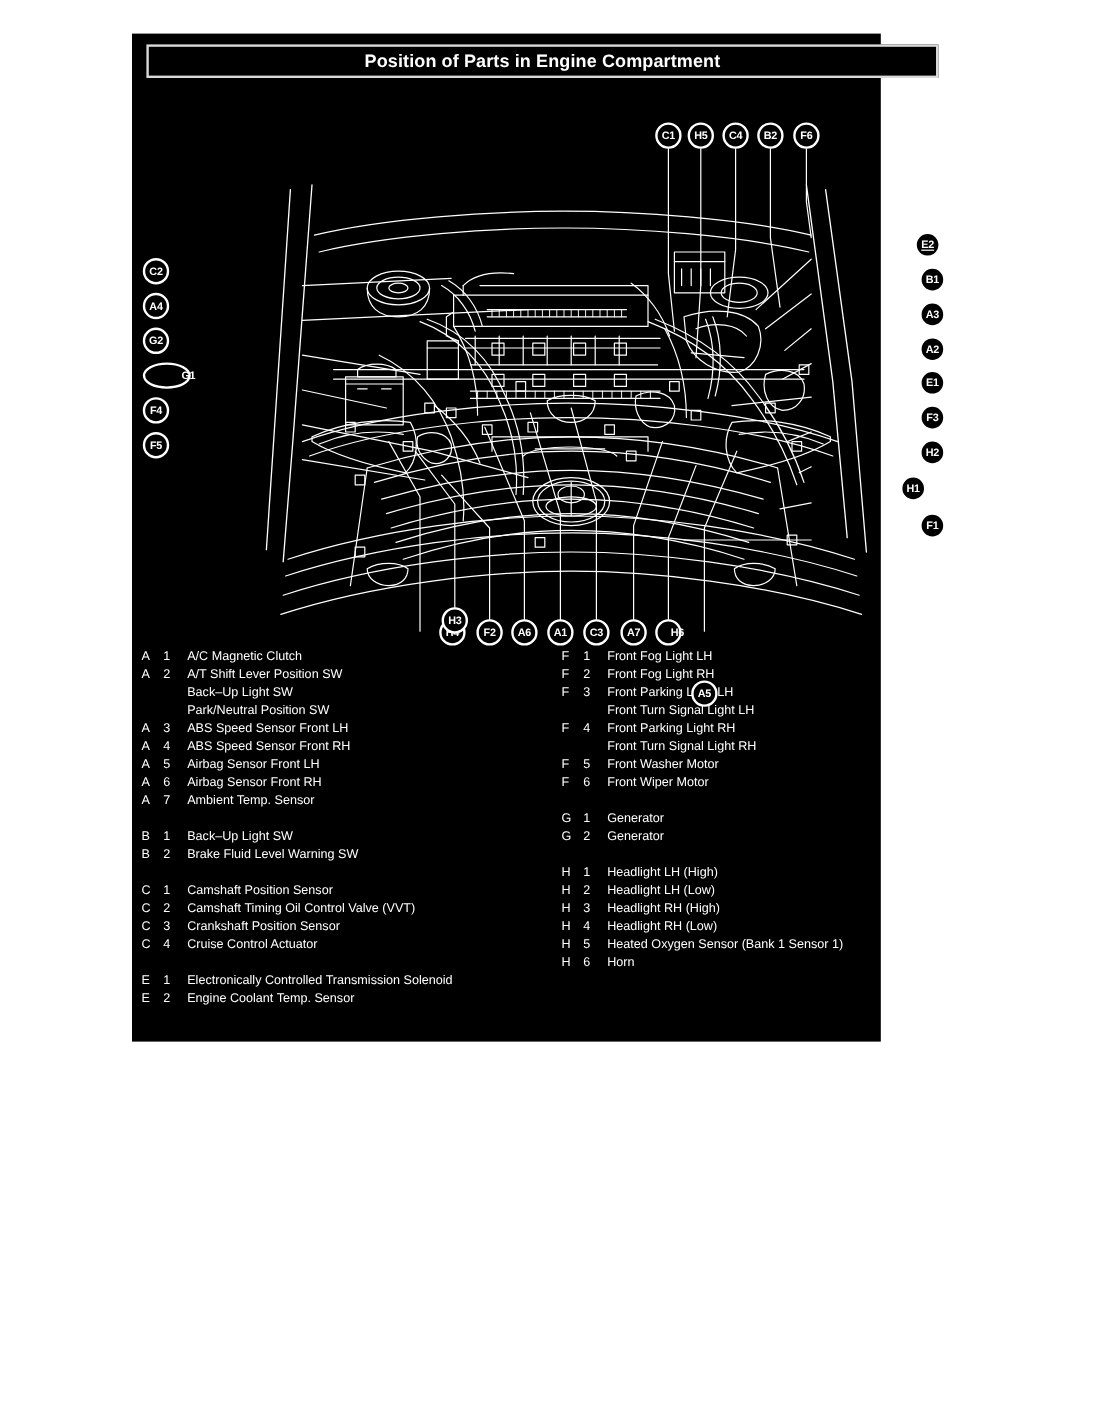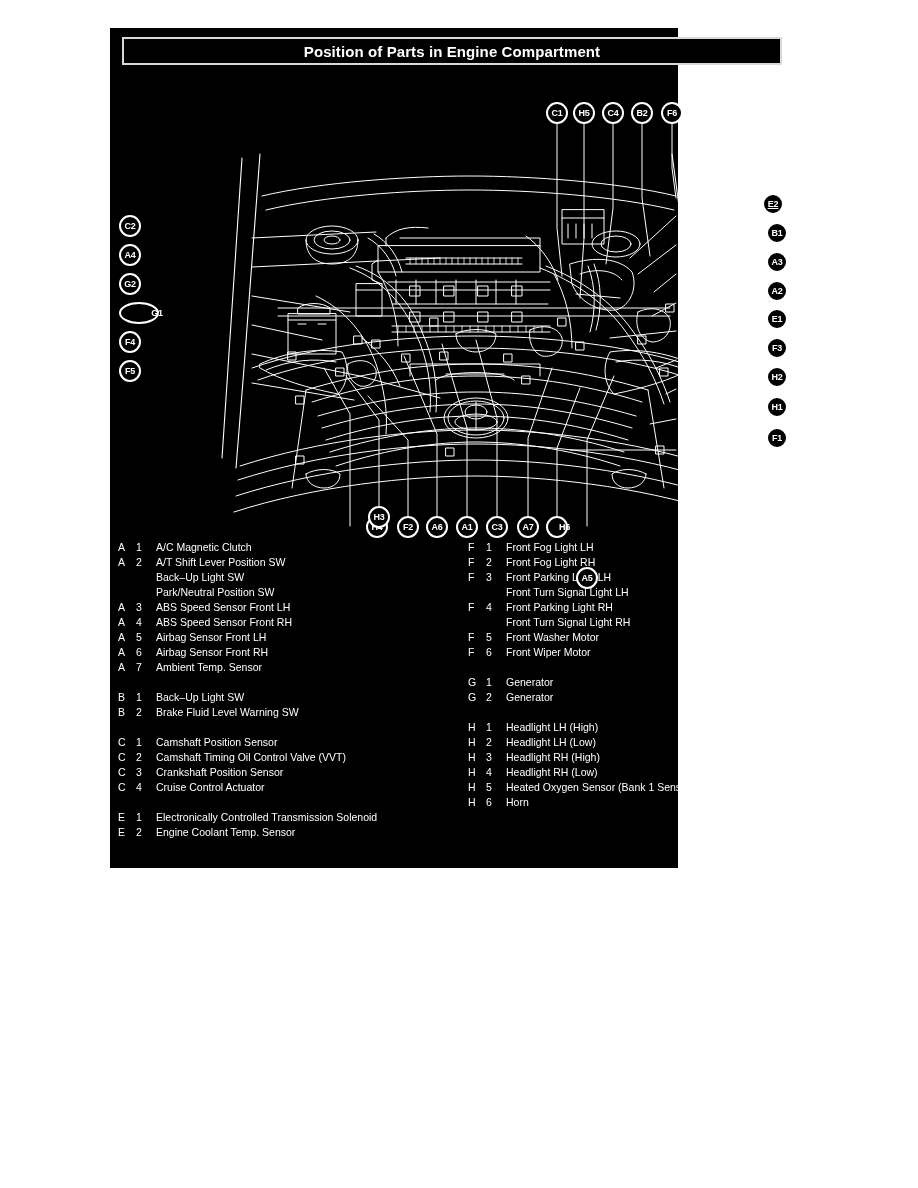--- a/index.html
+++ b/index.html
@@ -19,21 +19,21 @@
     width: 918px;
     height: 1188px;
     background: #ffffff;
   }
 
   
   #panel {
     position: absolute;
     left: 110px;
     top: 28px;
-    width: 568px;
+    width: 624px;
     height: 840px;
     background: #000000;
   }
 
   
   #title-bar {
     position: absolute;
     left: 12px;
     top: 9px;
     width: 660px;
@@ -354,21 +354,21 @@
     <div class="callout" style="left:9px;   top:303px;">F4</div>
     <div class="callout" style="left:9px;   top:332px;">F5</div>
 
     <div class="callout" style="left:652px; top:165px;text-decoration:underline;">E2</div>
     <div class="callout" style="left:656px; top:194px;">B1</div>
     <div class="callout" style="left:656px; top:223px;">A3</div>
     <div class="callout" style="left:656px; top:252px;">A2</div>
     <div class="callout" style="left:656px; top:280px;">E1</div>
     <div class="callout" style="left:656px; top:309px;">F3</div>
     <div class="callout" style="left:656px; top:338px;">H2</div>
-    <div class="callout" style="left:656px; top:368px;">H1</div>
+    <div class="callout" style="left:640px; top:368px;">H1</div>
     <div class="callout" style="left:656px; top:399px;">F1</div>
 
     <div class="callout" style="left:229px; top:488px;margin-left:27px;">H4</div>
     <div class="callout" style="left:258px; top:478px;">H3</div>
     <div class="callout" style="left:287px; top:488px;">F2</div>
     <div class="callout" style="left:316px; top:488px;text-align:right;">A6</div>
     <div class="callout" style="left:346px; top:488px;">A1</div>
     <div class="callout" style="left:376px; top:488px;">C3</div>
     <div class="callout" style="left:407px; top:488px;">A7</div>
     <div class="callout" style="left:436px; top:488px;padding-left:15px;">H6</div>

